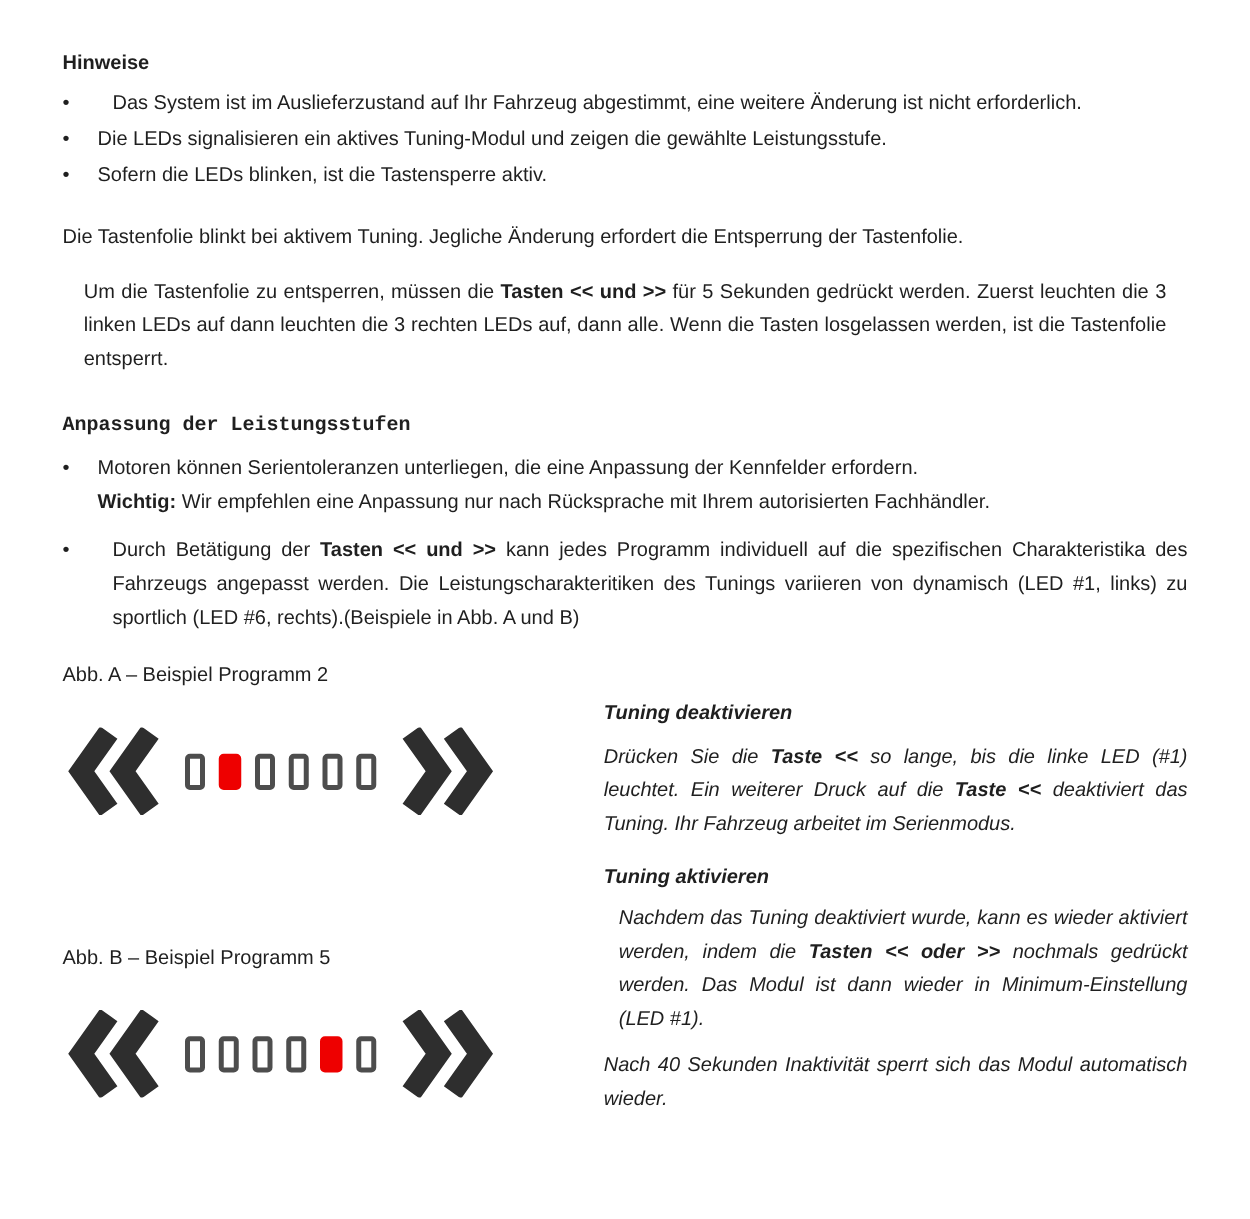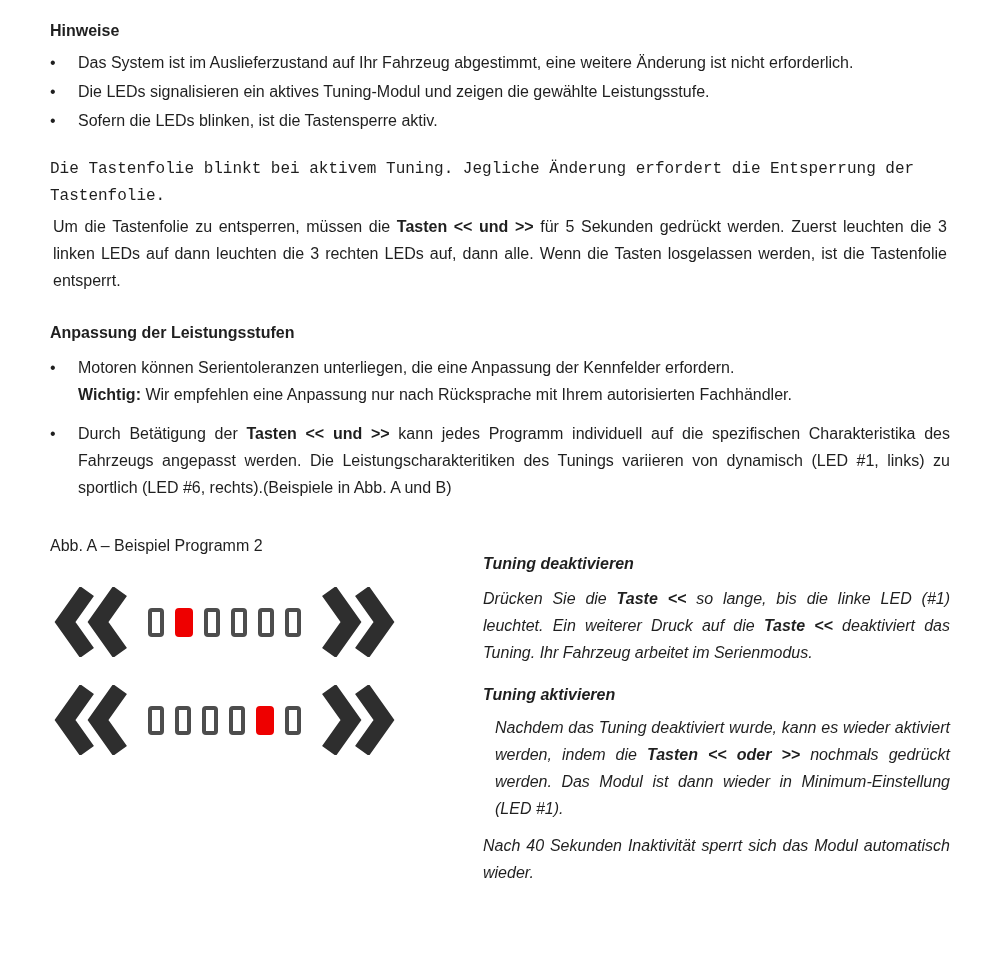--- a/index.html
+++ b/index.html
@@ -1,44 +1,44 @@
 <!DOCTYPE html>
 <html lang="de" style="--chev: #2e2e2e; --ledb: #4d4d4d; --ledr: #ee0000; --txt: #1f1f1f;"><head>
 <meta charset="utf-8">
 <style>
   html,body{margin:0;padding:0;background:#ffffff;}
   .page{
     position:relative;
     width:1000px;height:975px;
     box-sizing:border-box;
-    padding:20px 50px 0 50px;
+    padding:40px 50px 0 50px;
     background:#fff;
     font-family:"Liberation Sans","DejaVu Sans",sans-serif;
     color:var(--txt,#1f1f1f);
     font-size:16px;
     overflow:hidden;
   }
   h2{font-size:16px;font-weight:bold;margin:0;line-height:22px;color:var(--txt,#1f1f1f);}
   .h-entsperren{margin-top:24px;}
-  .h-anpassung{margin-top:28px;}
+  .h-anpassung{margin-top:28px;font-family:Liberation Mono, monospace;}
   .bullets{margin-top:8px;}
   .bullet-item{display:flex;margin-bottom:3px;}
   .bullet-dot{flex:0 0 28px;line-height:26px;}
   .bullet-text{flex:1;line-height:26px;}
-  .just{text-align:justify;}
-  .para{margin:22px 0 0 0;line-height:27px;font-family:Liberation Mono, monospace;}
-  .para0{margin:3px;line-height:27px;}
+  .just{text-align:justify;margin-left:12px;}
+  .para{margin:22px 0 0 0;line-height:27px;}
+  .para0{margin:17px;line-height:27px;}
   .anp-bullets{margin-top:10px;}
   .anp-b2{margin-top:12px;}
   .anp-bullets .bullet-dot,.anp-bullets .bullet-text{line-height:27px;}
   .two-col{display:flex;margin-top:20px;}
   .col-left{flex:0 0 433px;}
   .col-right{flex:1;padding-top:32px;font-style:italic;}
   .fig-label{margin-top:0;font-size:16px;line-height:26px;}
-  .fig-label-a{margin-top:12px;}
+  .fig-label-a{margin-top:0;}
   .fig-label-b{margin-top:102px;}
   .led-graphic{margin-top:28px;display:flex;align-items:center;gap:12px;margin-left:4px;}
   .led-row{display:flex;gap:11px;align-items:center;}
   .led{
     display:inline-block;width:16px;height:29px;box-sizing:border-box;
     border:4px solid var(--ledb,#4d4d4d);border-radius:4px;background:#fff;
   }
   .led.on{background:var(--ledr,#ee0000);border-color:var(--ledr,#ee0000);width:18px;}
   .chev{display:block;}
   .chev polyline{fill:none;stroke:var(--chev,#2e2e2e);stroke-width:17;stroke-linejoin:miter;}
@@ -102,20 +102,21 @@
             <span class="led"></span>
             <span class="led"></span>
             <span class="led"></span>
           </div>
         <svg class="chev" width="82" height="70" viewBox="0 0 82 70">
           <polyline points="16,4 38,35 16,66"></polyline>
           <polyline points="49,4 71,35 49,66"></polyline>
         </svg>
       </div>
 
+      <div class="fig-label fig-label-b">Abb. B – Beispiel Programm 5</div>
       <div class="led-graphic">
         <svg class="chev" width="82" height="70" viewBox="0 0 82 70">
           <polyline points="33,4 11,35 33,66"></polyline>
           <polyline points="66,4 44,35 66,66"></polyline>
         </svg>
         <div class="led-row">
             <span class="led"></span>
             <span class="led"></span>
             <span class="led"></span>
             <span class="led"></span>

